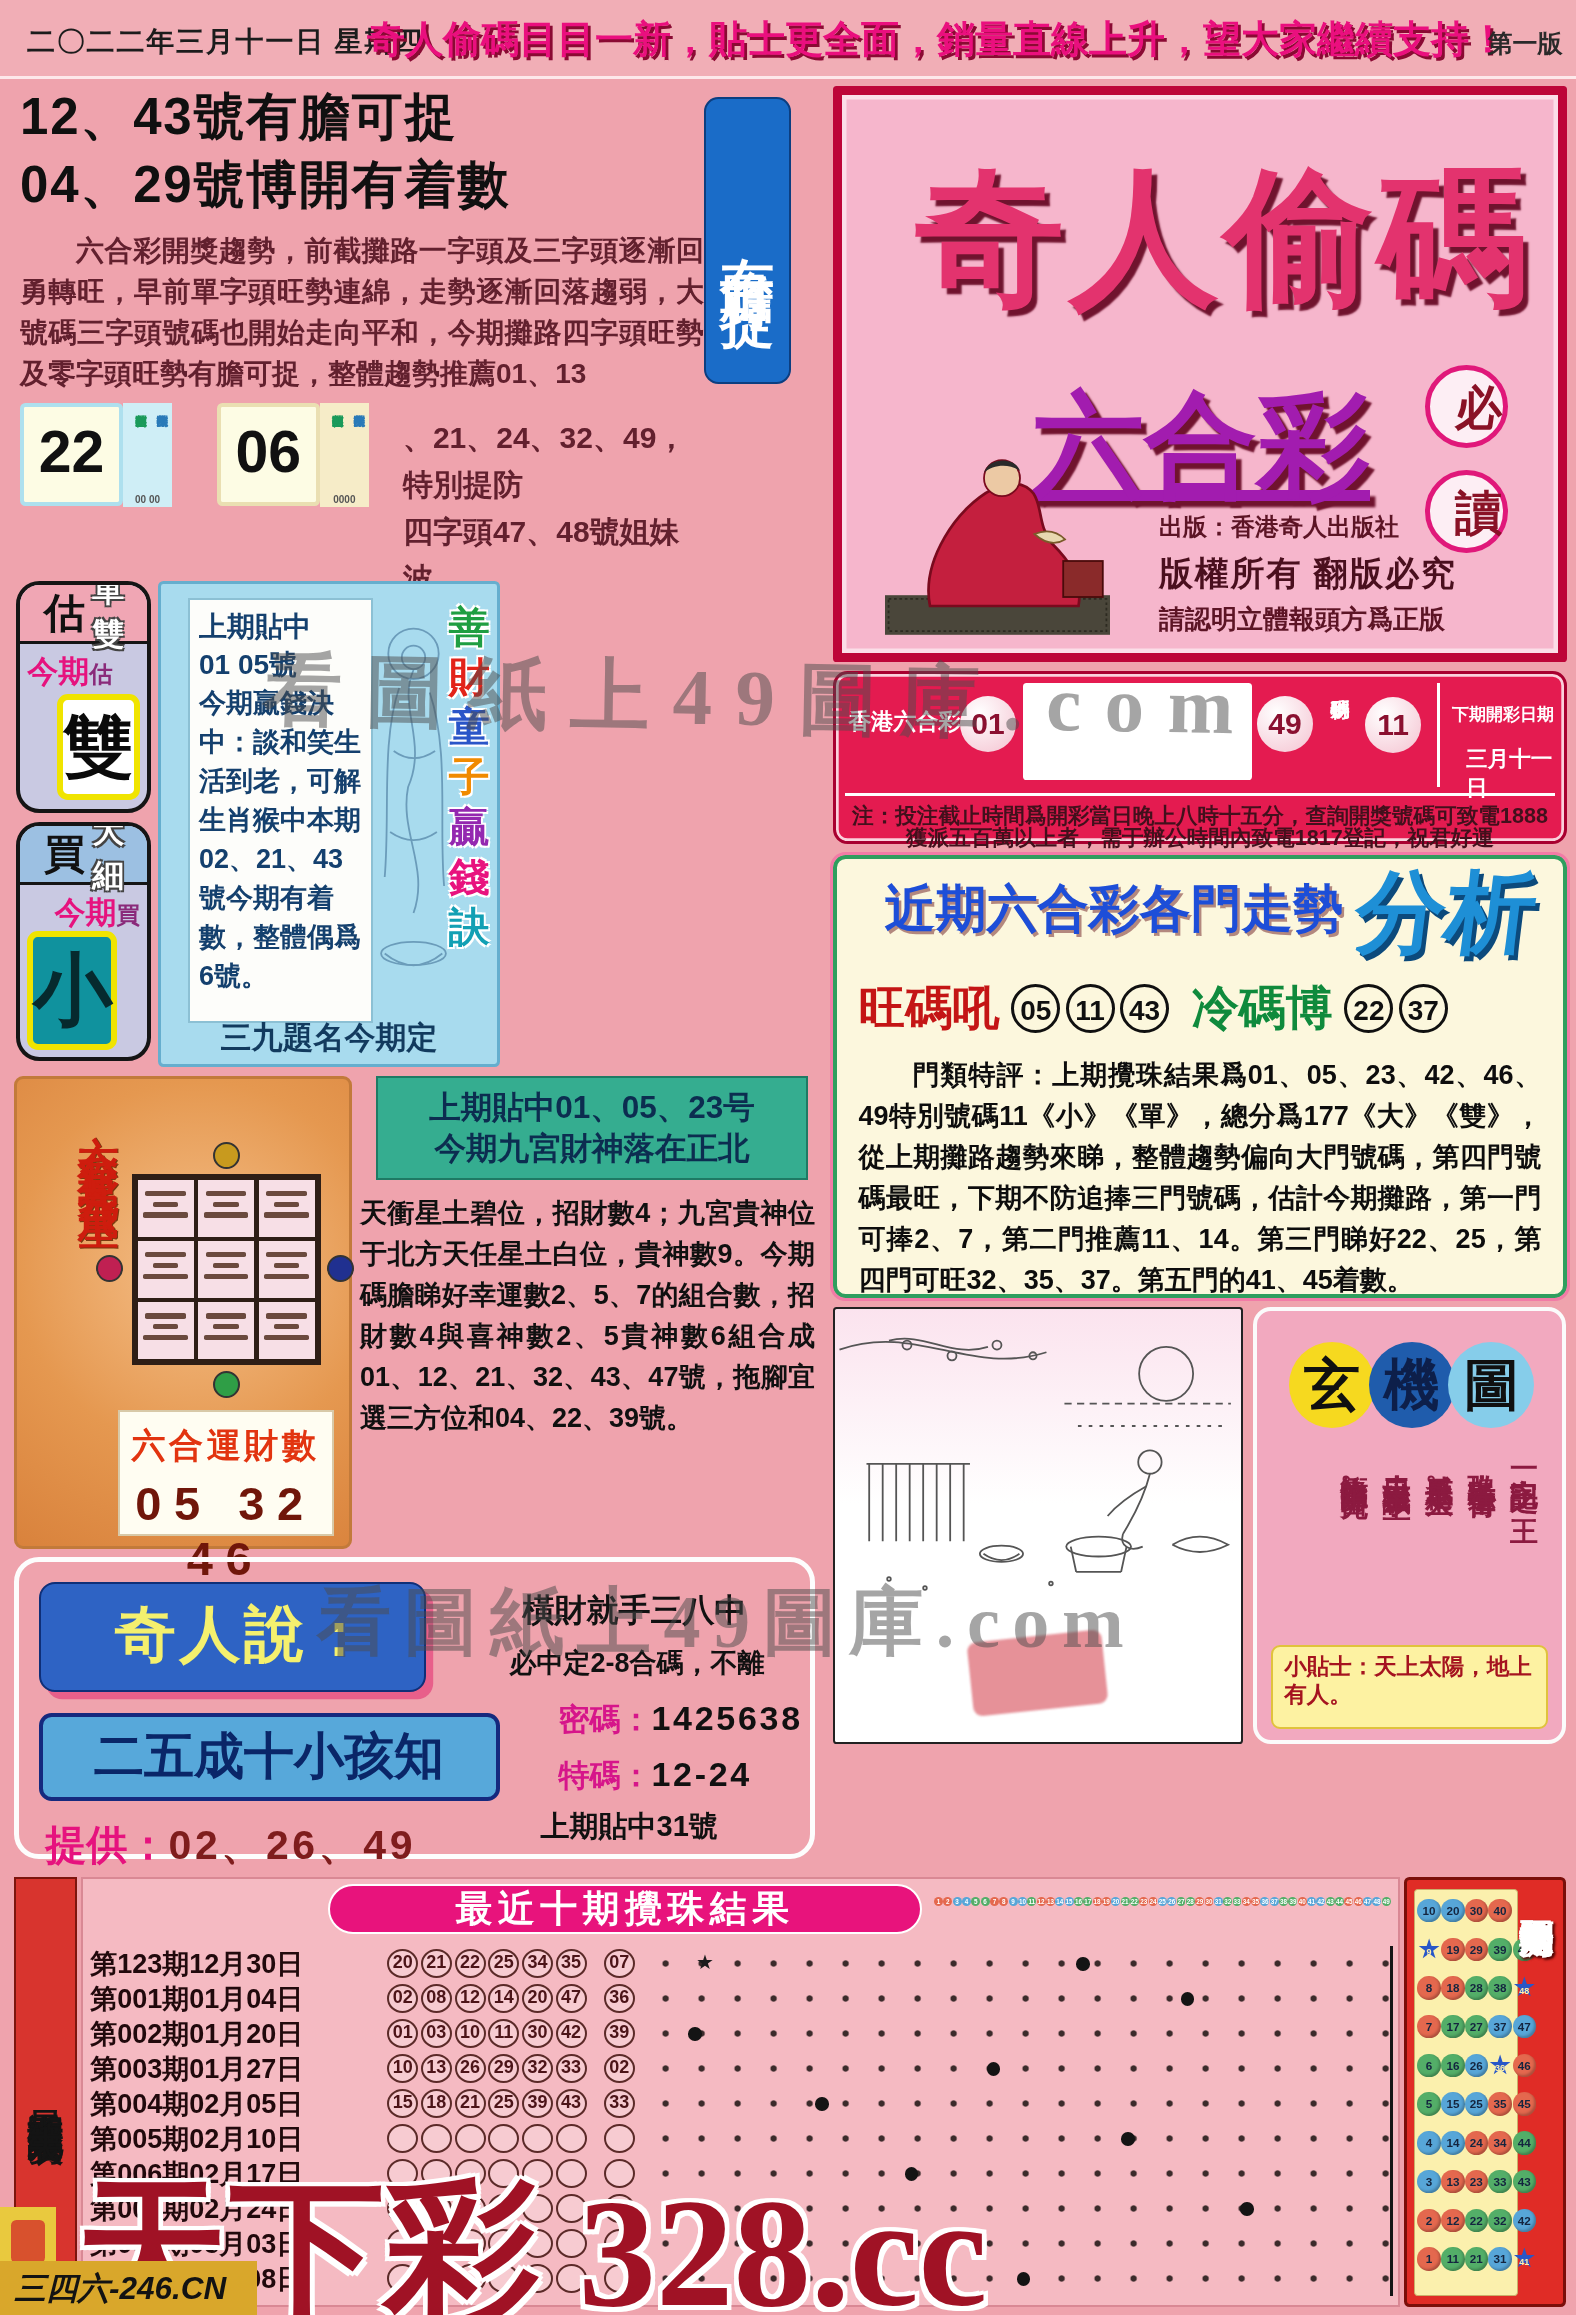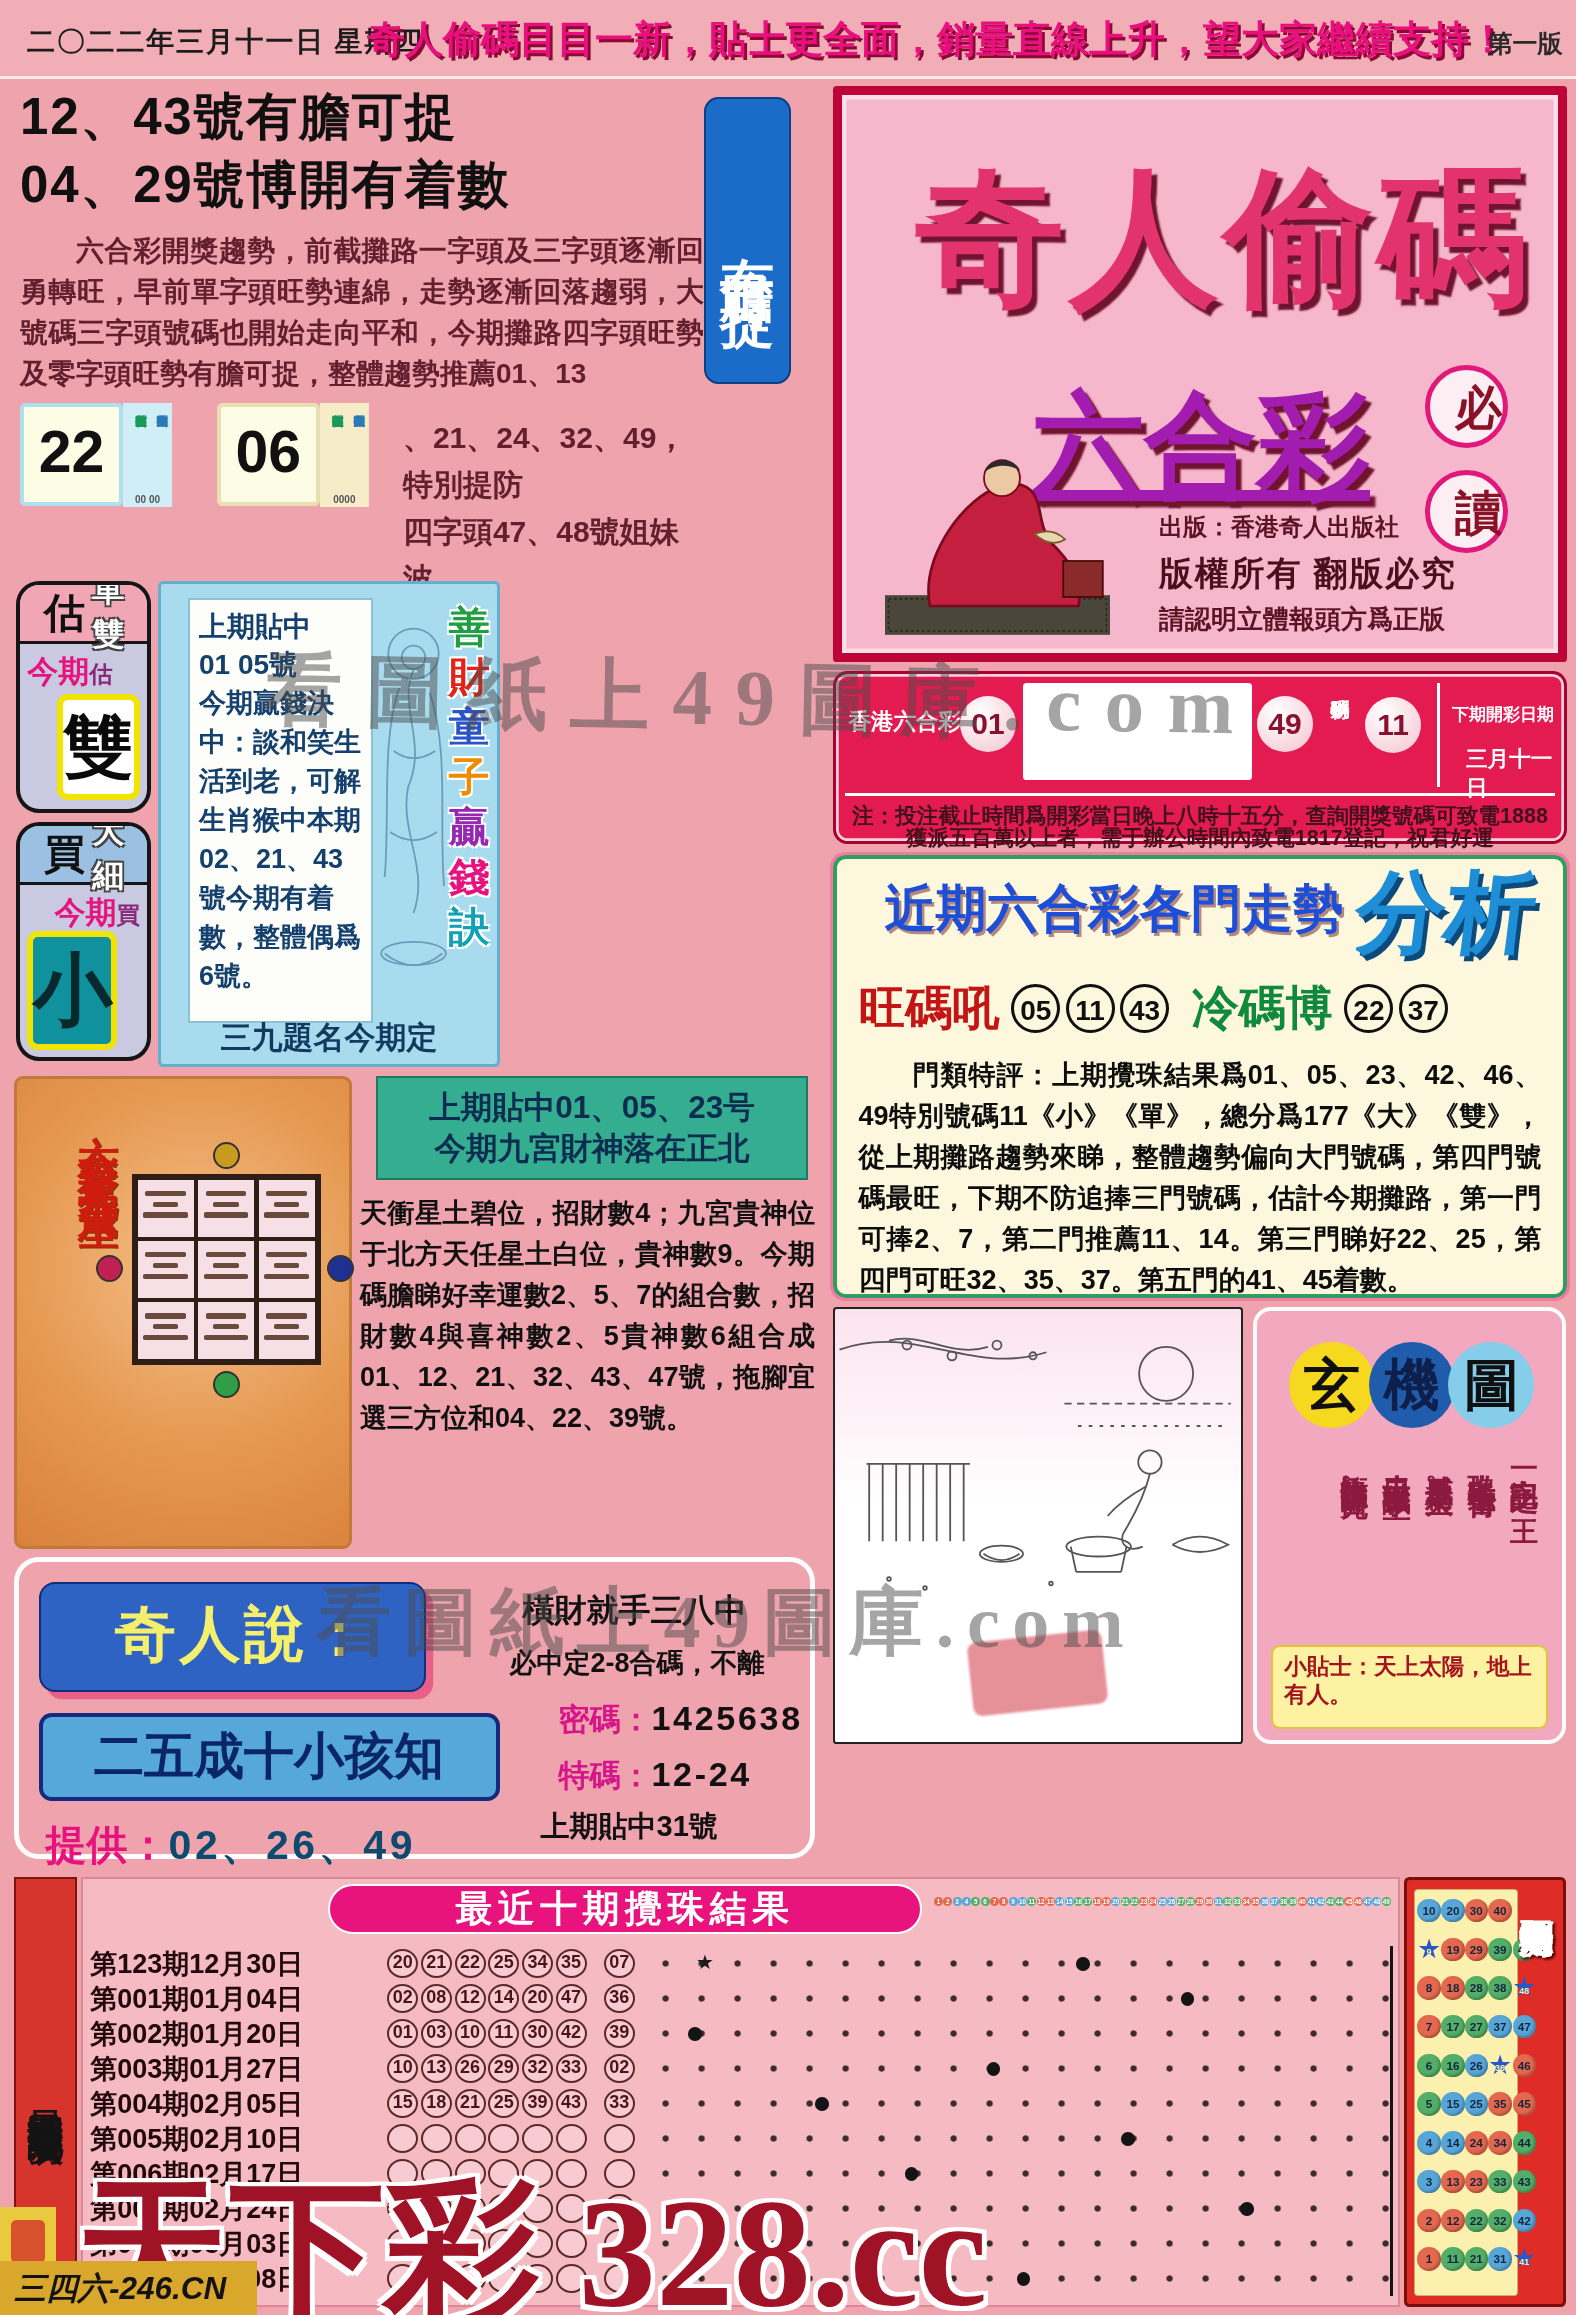--- a/index.html
+++ b/index.html
@@ -117,21 +117,21 @@
   #pt-head{margin-left:16px;width:432px;background:#35ad90;border:2.7px solid #1e7a64;padding:9px 3.6px;box-sizing:border-box;text-align:center;}
   .pt-hline{font-size:31.5px;font-weight:900;color:#0c2d50;line-height:41px;}
   #pt-body{margin-top:12.6px;font-size:27px;font-weight:650;color:#101010;line-height:41px;text-align:justify;}
 
   
   #qiren{position:absolute;left:13.5px;top:1557px;width:801px;height:302px;border:5.4px solid #fdfdfd;border-radius:25px;box-sizing:border-box;}
   #q-btn{position:absolute;left:20px;top:20px;width:387px;height:110px;background:#2e63c4;border:2.7px solid #0f2f78;border-radius:16px;box-shadow:7.2px 7.2px 0 #e85f8a;text-align:center;line-height:101px;font-size:61px;font-weight:900;color:#f4f06e;letter-spacing:3.6px;box-sizing:border-box;}
   #q-quote{position:absolute;left:20px;top:151px;width:461px;height:88px;background:#57a8da;border:4.5px solid #15297e;border-radius:12.6px;text-align:center;line-height:79px;font-size:50px;font-weight:900;color:#0a2668;box-sizing:border-box;}
   #q-provide{position:absolute;left:27px;top:256px;font-size:41px;font-weight:900;}
   #q-provide .lab{color:#e6127e;}
-  #q-provide .val{color:#0c4a6e;letter-spacing:3.6px;}
+  #q-provide .val{color:#7f1d1d;letter-spacing:3.6px;}
   #q-r1{position:absolute;left:504px;top:27px;font-size:32px;font-weight:900;color:#111;}
   #q-r2{position:absolute;left:491px;top:83px;font-size:27px;font-weight:700;color:#111;}
   .q-code{position:absolute;font-size:31px;font-weight:900;}
   .q-code .lab{color:#d6158a;font-family:"Liberation Serif","DejaVu Serif",serif;}
   .q-code .val{color:#111;letter-spacing:2.7px;font-size:34px;}
   #q-secret{left:540px;top:137px;}
   #q-special{left:540px;top:193px;}
   #q-hit{position:absolute;left:522px;top:245px;font-size:29px;font-weight:800;color:#111;}
 
   
@@ -395,20 +395,24 @@
         <div class="np-cell">
           <div class="np-bar" style="width: 72%;"></div>
           <div class="np-bar" style="width: 46%;"></div>
           <div class="np-bar" style="width: 80%;"></div>
         </div>
       </div>
     <div class="np-dot" style="left:196px;top:63px;background:#c89a1e;"></div>
     <div class="np-dot" style="left:196px;top:292px;background:#2f9e46;"></div>
     <div class="np-dot" style="left:79px;top:176px;background:#c02052;"></div>
     <div class="np-dot" style="left:310px;top:176px;background:#203090;"></div>
+    <div id="np-fort">
+      <div id="np-fort-label">六合運財數</div>
+      <div id="np-fort-nums">05 32 46</div>
+    </div>
   </div>
 
   <div id="palacetext">
     <div id="pt-head">
       <div class="pt-hline">上期貼中01、05、23号</div>
       <div class="pt-hline">今期九宮財神落在正北</div>
     </div>
     <div id="pt-body">天衝星土碧位，招財數4；九宮貴神位于北方天任星土白位，貴神數9。今期碼膽睇好幸運數2、5、7的組合數，招財數4與喜神數2、5貴神數6組合成01、12、21、32、43、47號，拖腳宜選三方位和04、22、39號。</div>
   </div>
 

